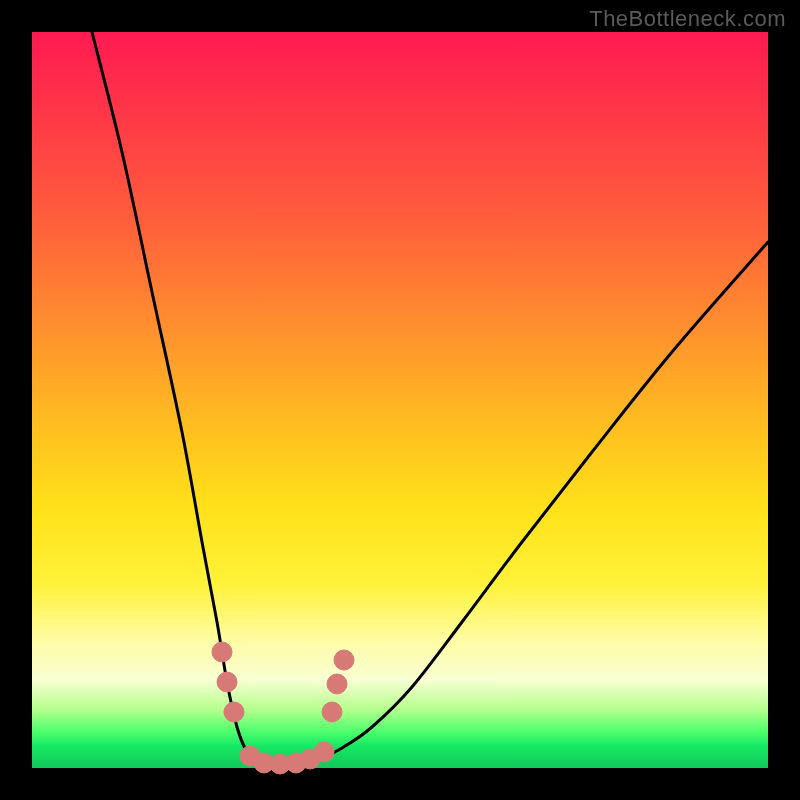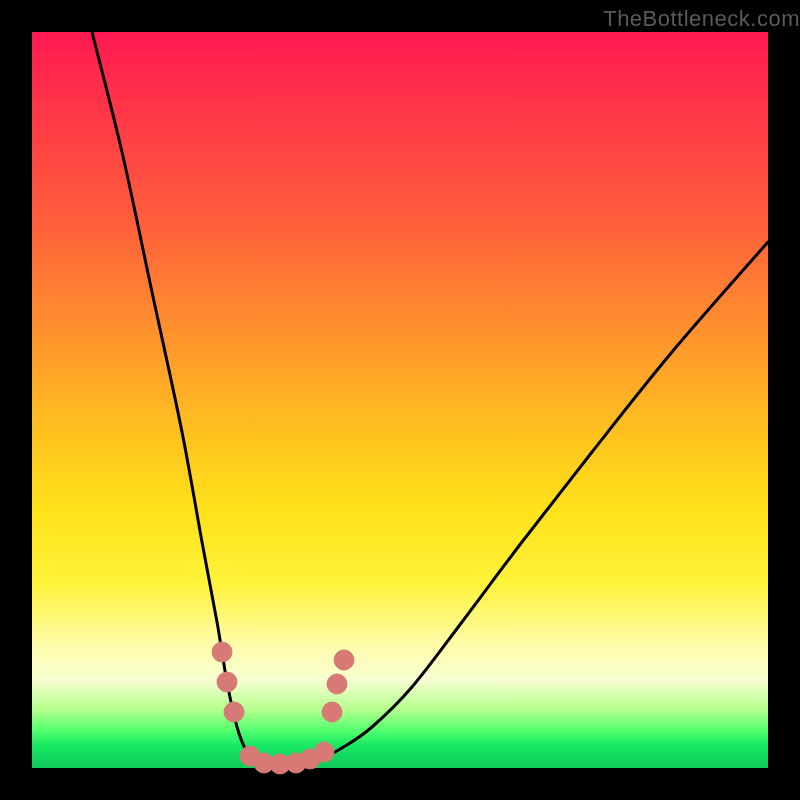--- a/index.html
+++ b/index.html
@@ -39,21 +39,21 @@
       #f8ffd2 88%,
       #b6ff8e 92%,
       #4fff6e 95%,
       #17e864 97%,
       #10c95a 100%
     );
   }
   .attribution {
     position: absolute;
     top: 6px;
-    right: 0;
+    right: 14px;
     color: #5a5a5a;
     font-size: 22px;
     letter-spacing: 0.5px;
     font-weight: 500;
   }
   svg.curve {
     position: absolute;
     left: 32px;
     top: 32px;
     width: 736px;

